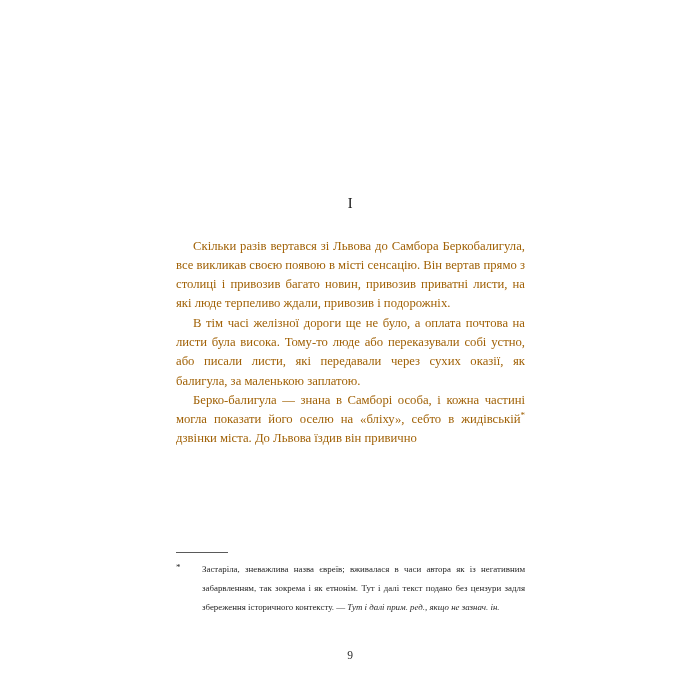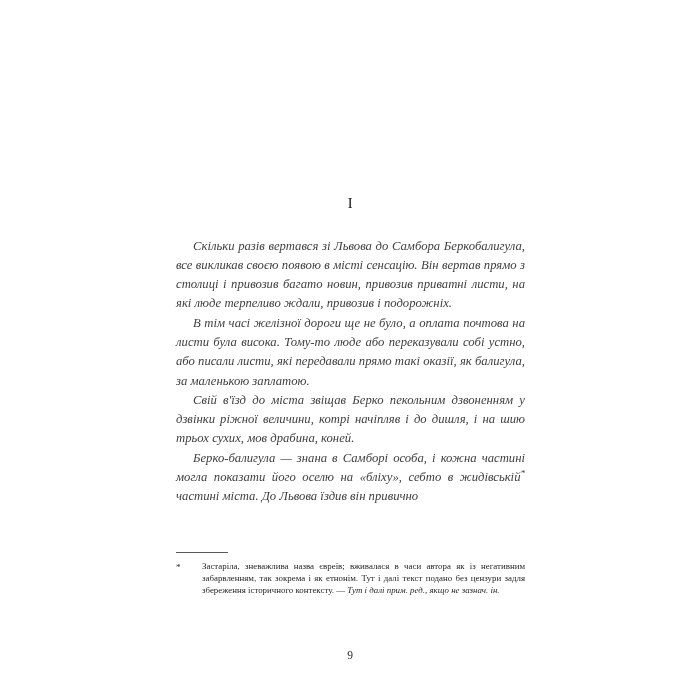--- a/index.html
+++ b/index.html
@@ -43,23 +43,22 @@
     color: #111111;
     margin: 0 0 26px 0;
     font-weight: 400;
   }
 
   .body-text {
     font-size: 12.7px;
     line-height: 19.3px;
     text-align: justify;
     text-justify: inter-word;
-    color: #404040;
+    color: #a16207;
     hyphens: manual;
-    font-style: italic;
   }
 
   .body-text p {
     margin: 0;
     text-indent: 17px;
   }
 
   .fn-marker {
     font-size: 9px;
     vertical-align: super;
@@ -92,21 +91,21 @@
     flex: 0 0 26px;
     font-size: 9px;
     line-height: 13.2px;
     color: #2a2a2a;
     padding-top: 1px;
   }
 
   .footnote-text {
     flex: 1 1 auto;
     font-size: 8.9px;
-    line-height: 12px;
+    line-height: 19px;
     text-align: justify;
     text-justify: inter-word;
     color: #262626;
   }
 
   .footnote-text em {
     font-style: italic;
   }
 
   
@@ -127,26 +126,25 @@
 <div class="page">
 
   <div class="text-column">
 
     <div class="chapter-number">I</div>
 
     <div class="body-text">
 
       <p>Скільки разів вертався зі Львова до Самбора Беркобалигула, все викликав своєю появою в місті сенсацію. Він вертав прямо з столиці і привозив багато новин, привозив приватні листи, на які люде терпеливо ждали, привозив і подорожніх.</p>
 
-      <p>В тім часі желізної дороги ще не було, а оплата почтова на листи була висока. Тому-то люде або переказували собі устно, або писали листи, які передавали прямо такі оказії, як балигула, за маленькою заплатою.</p>
-
-      <p>Свій в'їзд до міста звіщав Берко пекольним дзвоненням у дзвінки ріжної величини, котрі начіпляв і до дишля, і на шию трьох сухих, мов драбина, коней.</p>
+      <p>В тім часі желізної дороги ще не було, а оплата почтова на листи була висока. Тому-то люде або переказували собі устно, або писали листи, які передавали через сухих оказії, як балигула, за маленькою заплатою.</p>
 
 
-      <p><span>Берко-балигула — знана в Самборі особа, і кожна частині могла показати його оселю на «бліху», себто в жидівській</span><span class="fn-marker">*</span><span> частині міста. До Львова їздив він привично</span></p>
+
+      <p><span>Берко-балигула — знана в Самборі особа, і кожна частині могла показати його оселю на «бліху», себто в жидівській</span><span class="fn-marker">*</span><span> дзвінки міста. До Львова їздив він привично</span></p>
 
     </div>
   </div>
 
   <div class="footnote-block">
 
     <hr class="footnote-rule">
 
     <div class="footnote-row">
 

